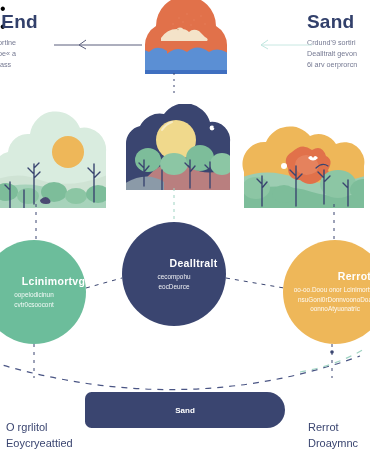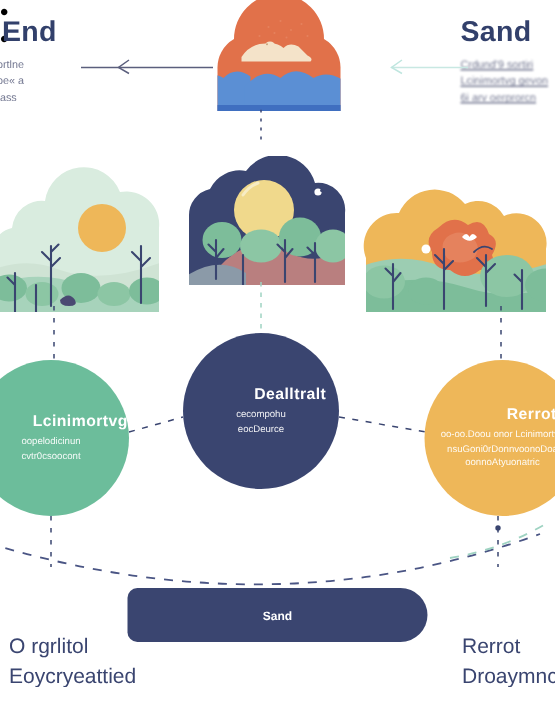--- a/index.html
+++ b/index.html
@@ -19,21 +19,21 @@
   .body-line {
     font-size: 7.2px; color: #5a5f7d; line-height: 1.55;
     white-space: nowrap; filter: blur(0.45px); opacity: .85;
   }
 
   
   #top-left  { position: absolute; left: -16px; top: 12px; }
   #top-left .body-lines { margin-top: 5px; }
   #top-right { position: absolute; left: 307px; top: 12px; }
   #top-right .body-lines { margin-top: 5px; }
-  #top-right .body-line { filter: blur(0.55px); text-decoration: underline; }
+  #top-right .body-line { filter: blur(0.55px); }
 
   
   .arrow-svg { position: absolute; }
 
   
   .illo { position: absolute; }
 
   
   .circle {
     position: absolute; border-radius: 50%;
@@ -76,21 +76,21 @@
   .seg span { position: relative; z-index: 2; }
   .seg:nth-child(1) { background: #3a4570; border-radius: 8px 0 0 8px; }
   .seg:nth-child(2) { background: #6cc9a0; margin-left: -10px;
                       border-radius: 0 22px 22px 0; z-index: 4; }
   .seg:nth-child(1) { border-radius: 8px 22px 22px 8px; z-index: 5; }
   .seg:nth-child(3) { background: #eeb759; margin-left: -10px;
                       border-radius: 0 22px 22px 0; z-index: 3; }
   .seg:nth-child(4) { background: #e1714a; margin-left: -10px;
                       border-radius: 0 8px 8px 0; z-index: 2; }
   .bar-side {
-    position: absolute; font-size: 14px; color: #3a4570;
+    position: absolute; font-size: 11px; color: #3a4570;
     line-height: 1.45; filter: blur(0.45px); white-space: nowrap;
   }
   #bar-left-label  { left: 6px;  top: 420px; text-align: left; }
   #bar-right-label { left: 308px; top: 420px; text-align: left; }
   #bullet-left  { left: 74px;  top: 428px; }
   #bullet-right { left: 294px; top: 428px; }
 
   
   #connectors { position: absolute; left: 0; top: 0; }
 </style>
@@ -105,21 +105,21 @@
       <div class="body-line">uon ortlne</div>
       <div class="body-line">procoe« a</div>
       <div class="body-line">ebodass</div>
     </div>
   </div>
 
   <div id="top-right">
     <div class="hdr">Sand</div>
     <div class="body-lines">
       <div class="body-line">Crdund'9 sortiri</div>
-      <div class="body-line">Lcinimortvg gevon</div>
+      <div class="body-line">Dealltralt gevon</div>
       <div class="body-line">6i arv oerprorcn</div>
     </div>
   </div>
 
   <svg class="arrow-svg" style="left:52px; top:34px;" width="92" height="20">
     <line x1="90" y1="11" x2="2" y2="11" stroke="#5b5f7d" stroke-width="1"></line>
     <polyline points="34,6 27,11 34,15" fill="none" stroke="#5b5f7d" stroke-width="1"></polyline>
   </svg>
 
   <svg class="arrow-svg" style="left:258px; top:34px;" width="56" height="20">

